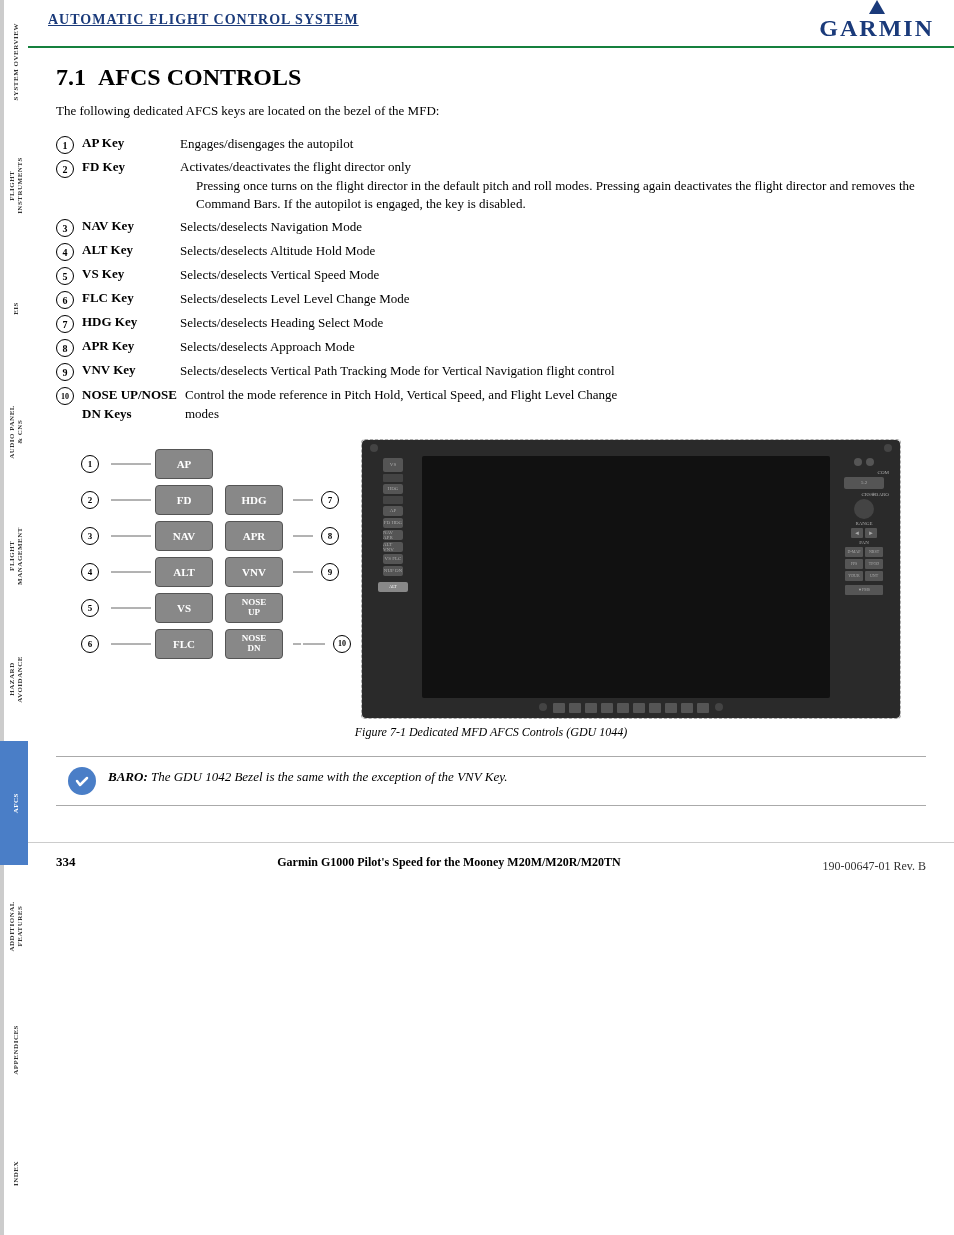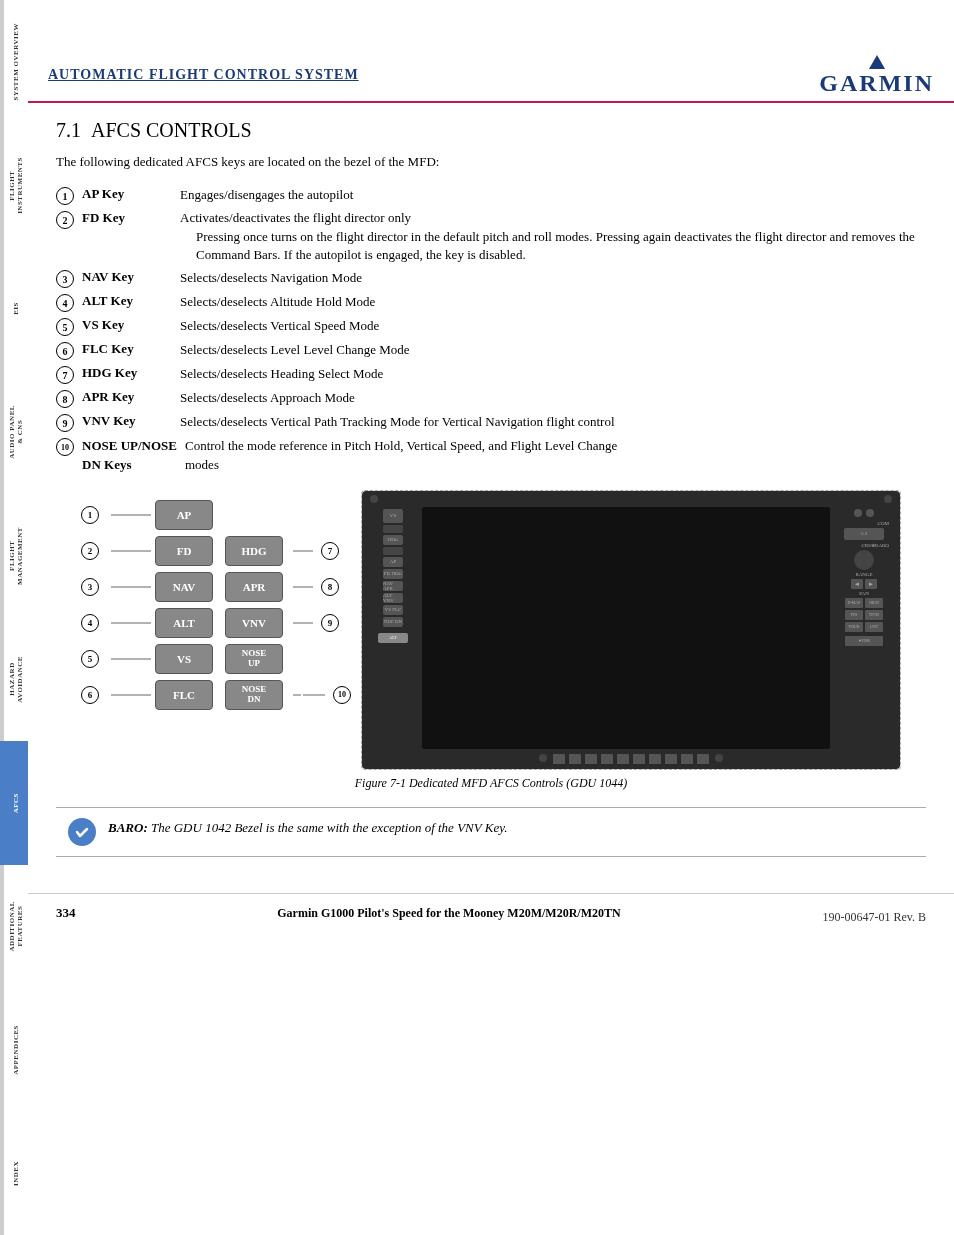--- a/index.html
+++ b/index.html
@@ -52,23 +52,22 @@
     .main-content {
       margin-left: 28px;
       padding: 0;
     }
 
     
     .header {
       display: flex;
       align-items: center;
       justify-content: space-between;
-      padding: 20px 20px 6px 20px;
-      border-bottom: 2px solid #be185d;
-      margin-top: 35px;
+      padding: 0 20px 6px 20px;
+      border-bottom: 2px solid #15803d;
     }
     .header-title {
       font-size: 14px;
       font-weight: bold;
       color: #1a3a7a;
       text-decoration: underline;
       letter-spacing: 1px;
       text-transform: uppercase;
     }
     .garmin-logo {
@@ -90,22 +89,22 @@
       margin-bottom: 2px;
     }
 
     
     .page-body {
       padding: 16px 28px 16px 28px;
     }
 
     
     .section-title {
-      font-size: 20px;
-      font-weight: normal;
+      font-size: 24px;
+      font-weight: bold;
       margin-bottom: 12px;
       color: #000;
     }
 
     .intro-text {
       font-size: 13px;
       margin-bottom: 16px;
       color: #000;
     }
 

